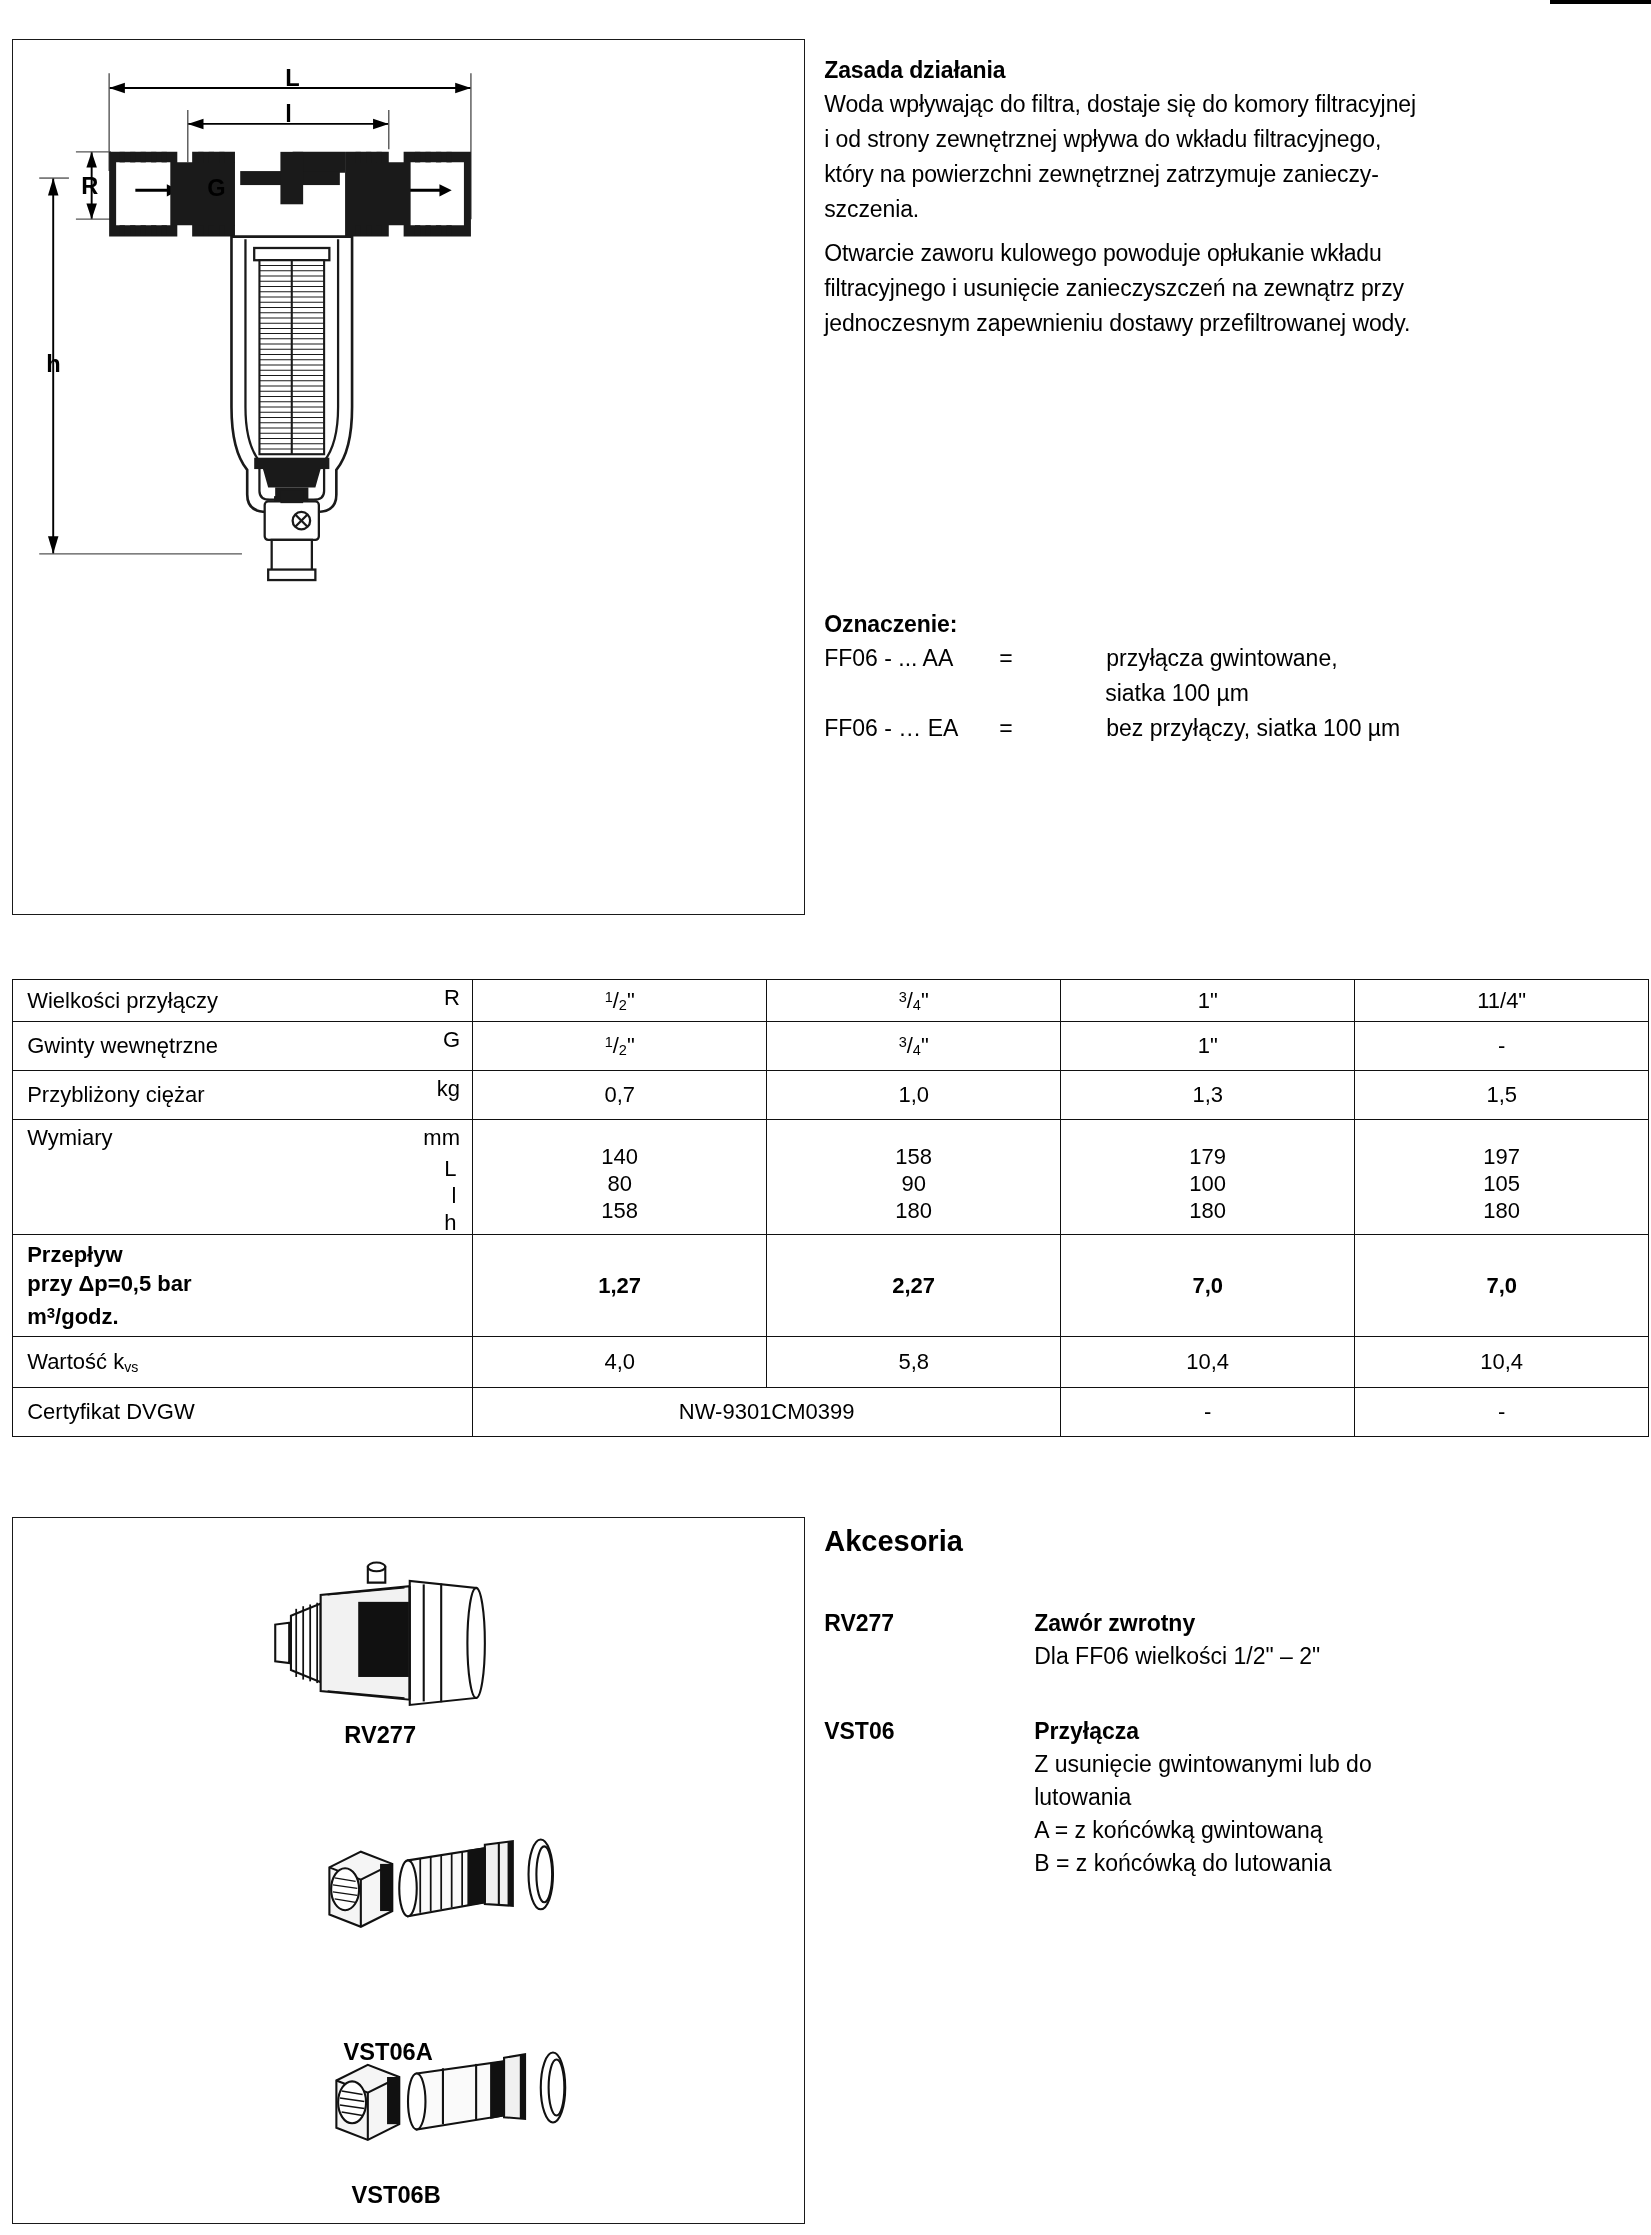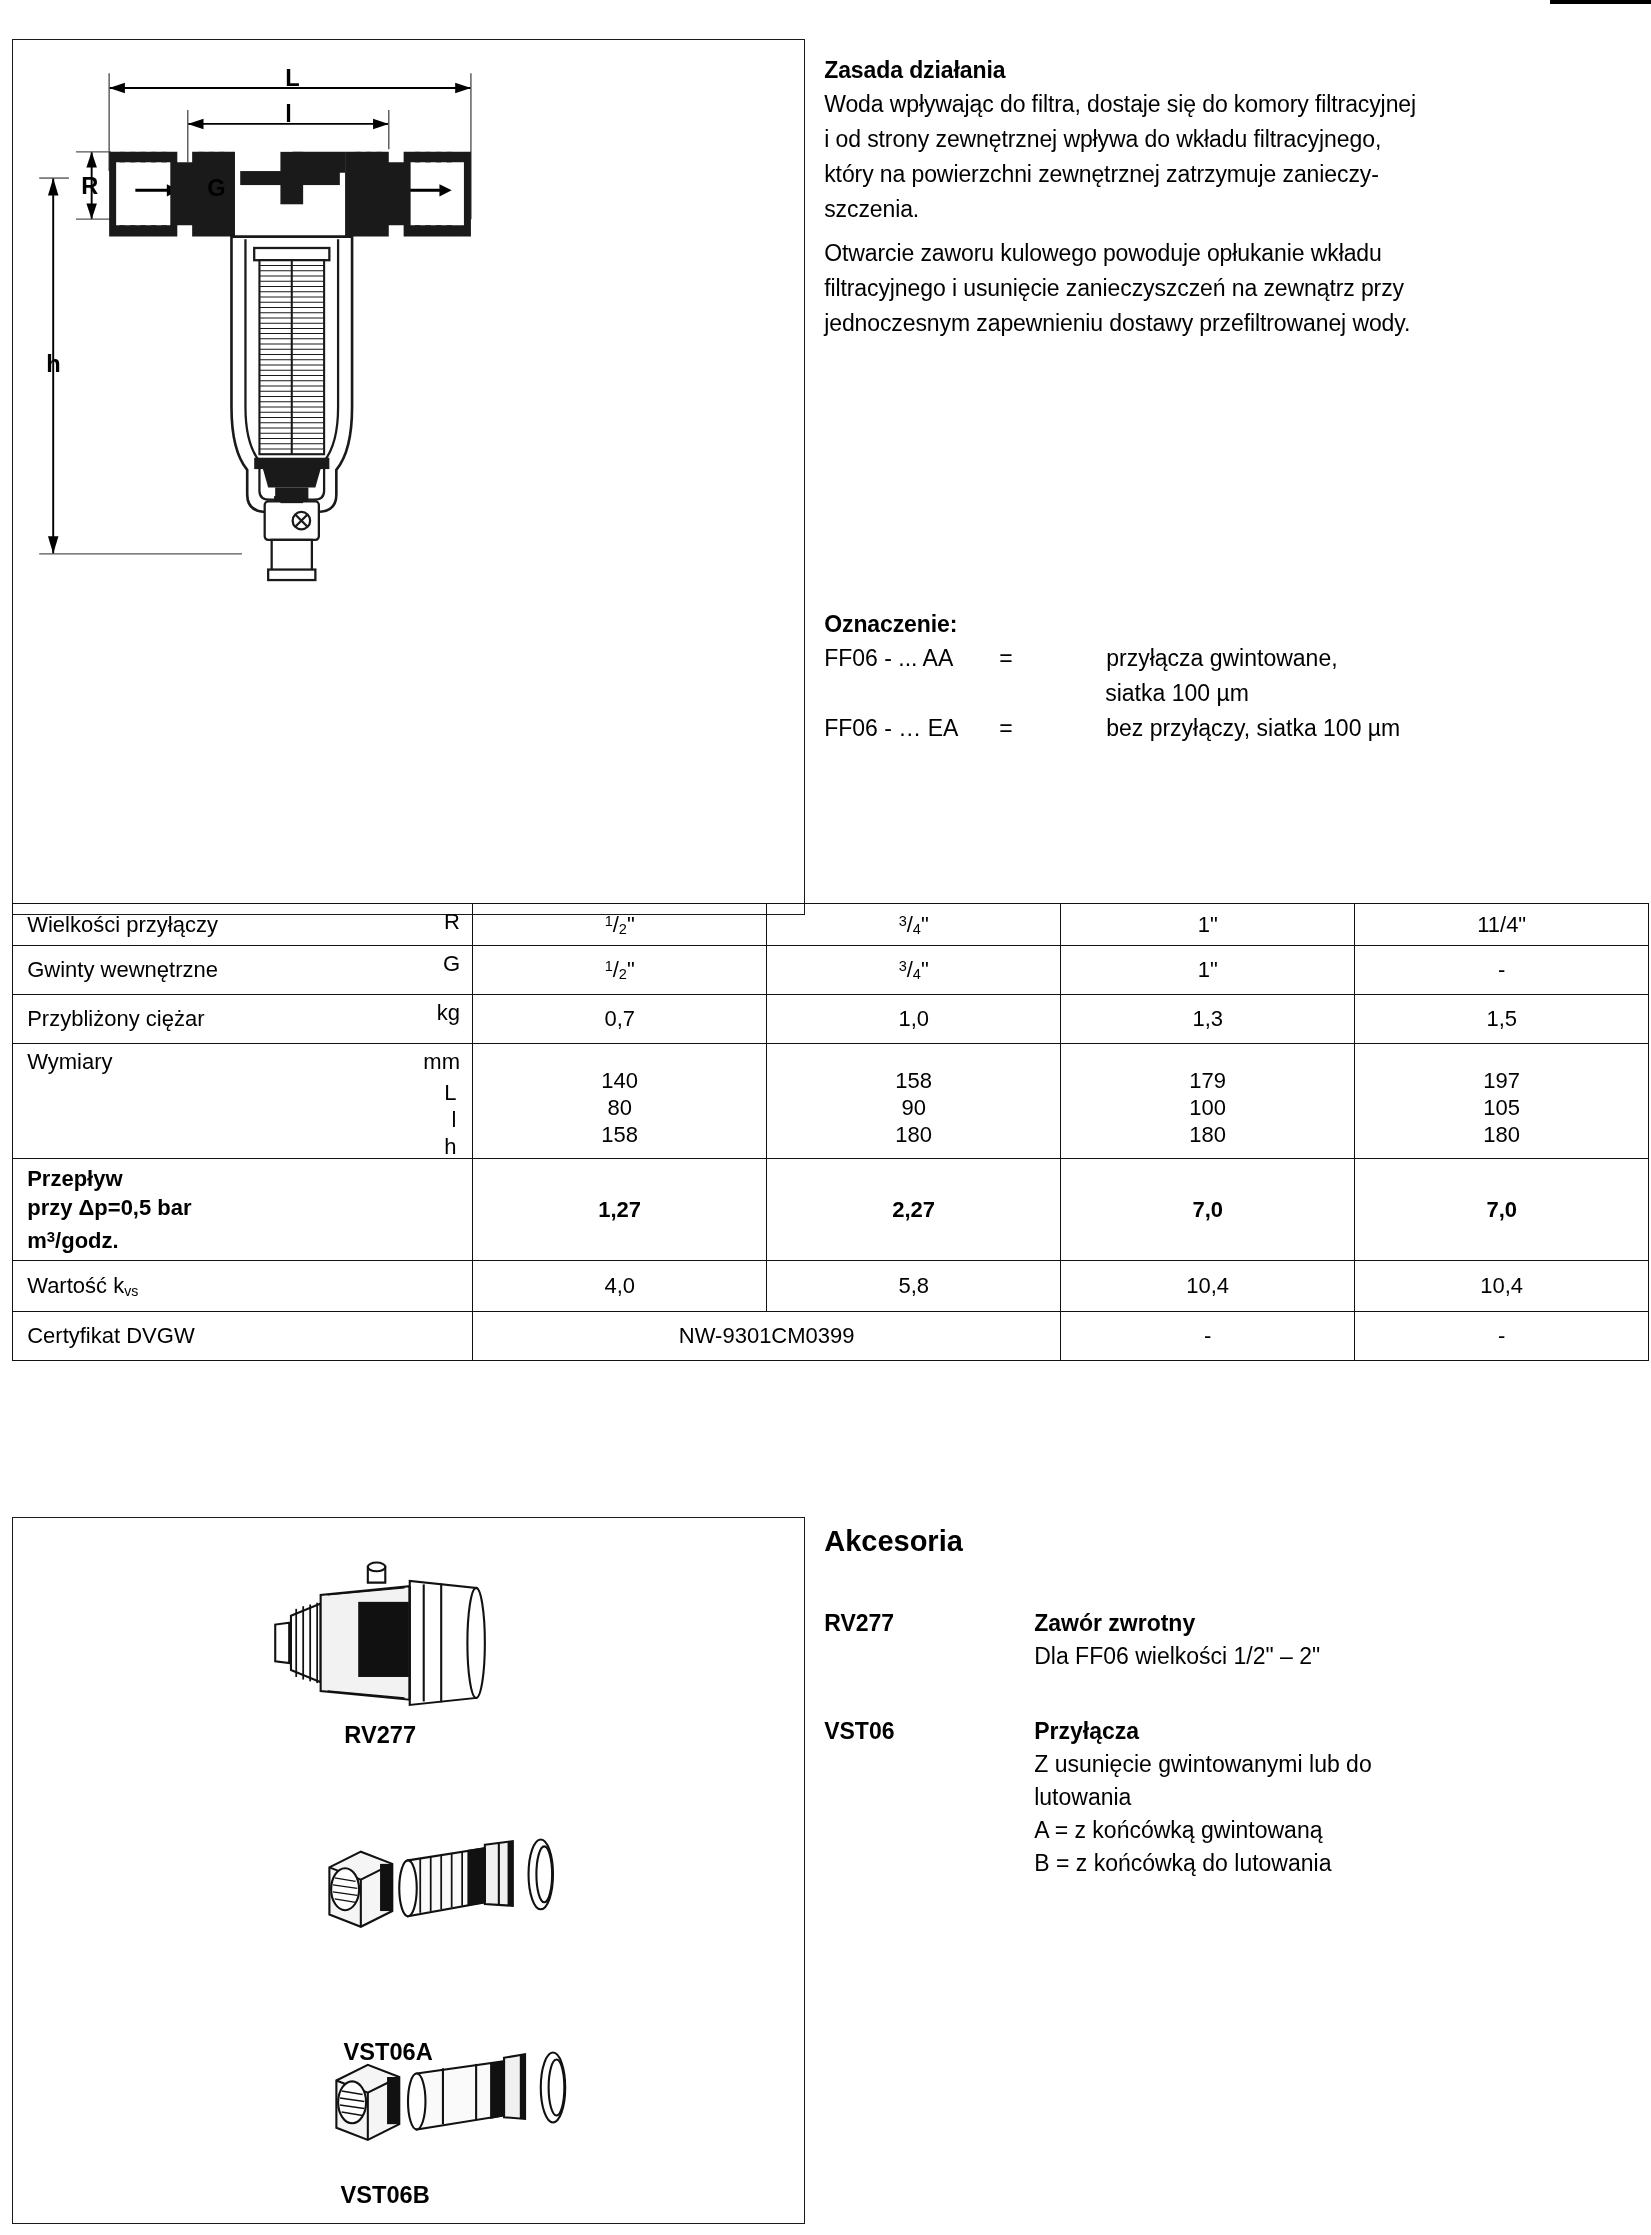--- a/index.html
+++ b/index.html
@@ -88,21 +88,21 @@
   .ozn-val  { display: inline-block; }
   .ozn-val-indent { padding-left: 281px; }
 
   
   .dwg-svg { position: absolute; left: 0; top: 0; }
 
   
   .spec-table {
     position: absolute;
     left: 12.2px;
-    top: 903px;
+    top: 979px;
     width: 1620px;
     border-collapse: collapse;
     table-layout: fixed;
   }
   .spec-table td {
     border: 1.4px solid #111;
     font-size: 22px;
     padding: 0;
     vertical-align: middle;
   }
@@ -599,21 +599,21 @@
           </g>
         </g>
         <g fill="#111" stroke="none">
           <path d="M546 624 L562 621 L562 685 L546 688 Z"></path>
           <path d="M580 614 L586 614 L586 688 L580 688 Z"></path>
         </g>
       </svg>
 
       <div class="acc-caption" style="left:236px;top:204px;">RV277</div>
       <div class="acc-caption" style="left:244px;top:521px;">VST06A</div>
-      <div class="acc-caption" style="left:241px;top:664px;">VST06B</div>
+      <div class="acc-caption" style="left:252px;top:664px;">VST06B</div>
     </div>
 
     <div class="acc-col">
       <div class="acc-head">Akcesoria</div>
 
       <div class="acc-item" style="margin-top:51px;">
         <div class="acc-code">RV277</div>
         <div class="acc-body">
           <div class="acc-title acc-line">Zawór zwrotny</div>
           <div class="acc-line">Dla FF06 wielkości 1/2" – 2"</div>

